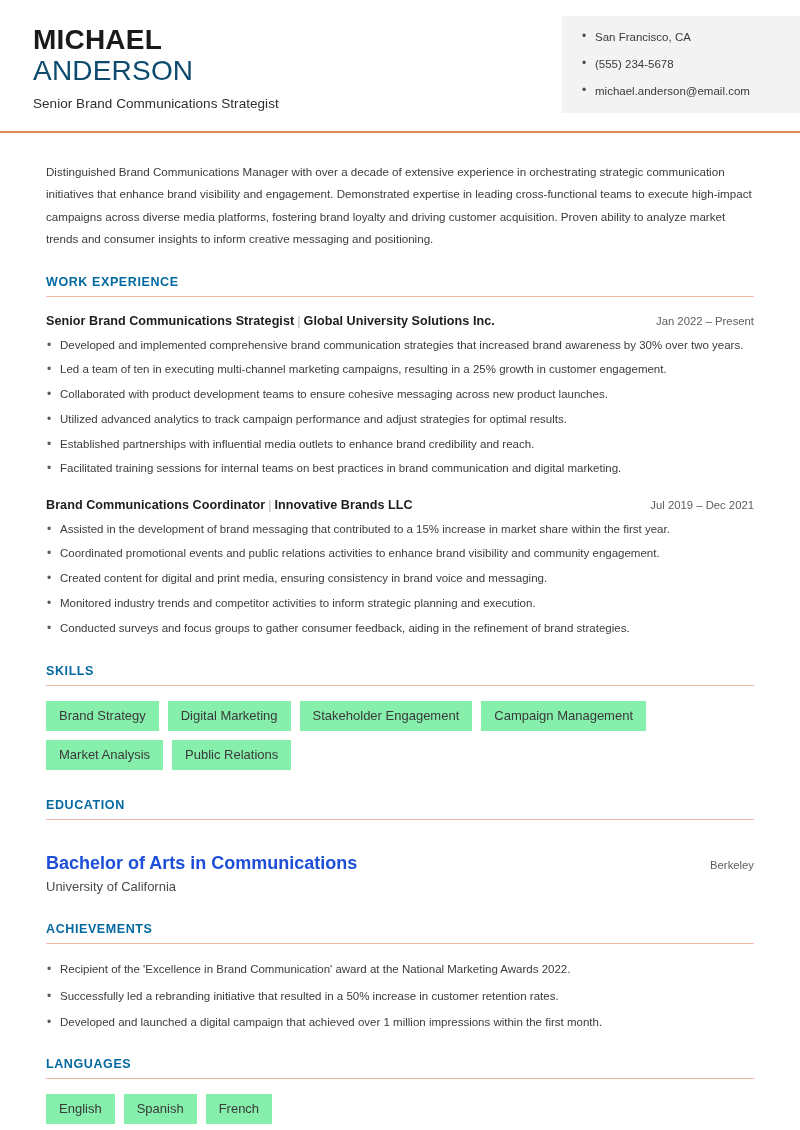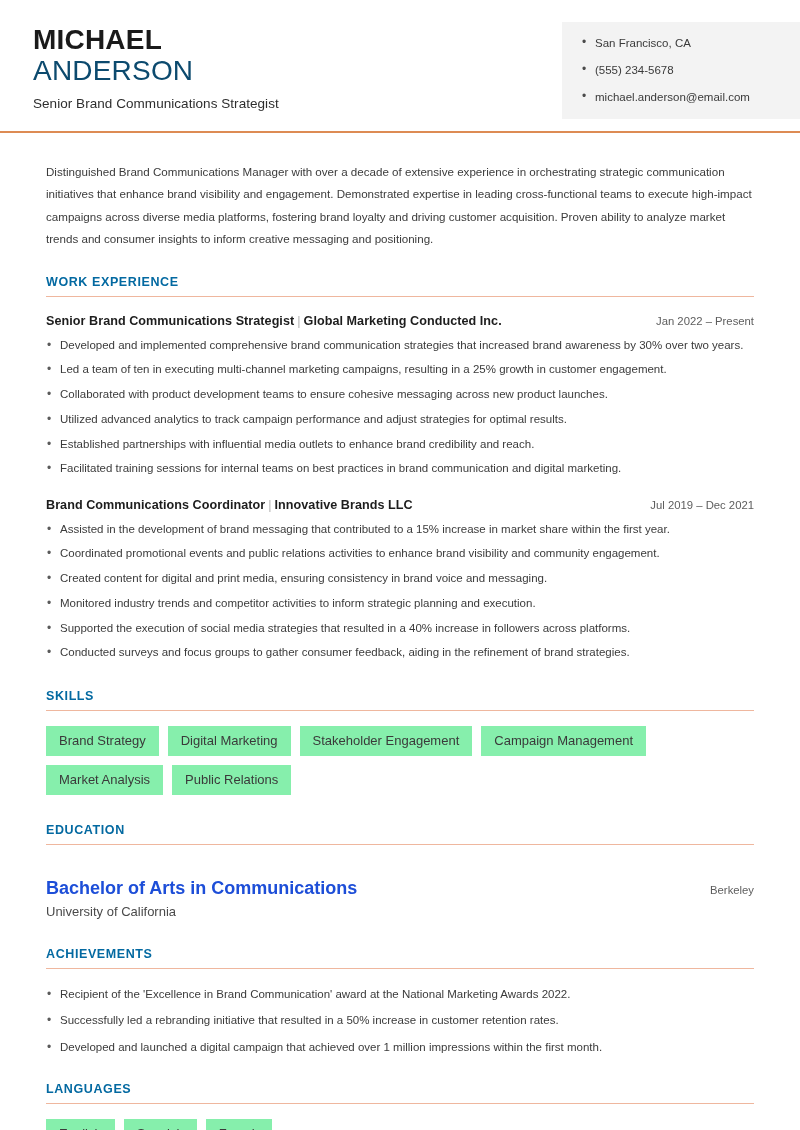--- a/index.html
+++ b/index.html
@@ -60,21 +60,21 @@
     margin-top: 9px;
     font-size: 13.5px;
     font-weight: 400;
     color: #2e2e2e;
     letter-spacing: 0.05px;
   }
 
   .contact-box {
     position: absolute;
     left: 562px;
-    top: 22px;
+    top: 16px;
     width: 238px;
     min-height: 94px;
     background: #f3f3f3;
     padding: 14px 14px 14px 20px;
   }
 
   .contact-list {
     list-style: none;
   }
 
@@ -303,21 +303,21 @@
 
     <p class="summary">Distinguished Brand Communications Manager with over a decade of extensive experience in orchestrating strategic communication initiatives that enhance brand visibility and engagement. Demonstrated expertise in leading cross-functional teams to execute high-impact campaigns across diverse media platforms, fostering brand loyalty and driving customer acquisition. Proven ability to analyze market trends and consumer insights to inform creative messaging and positioning.</p>
 
     <section class="section">
       <div class="section-title">WORK EXPERIENCE</div>
       <div class="section-rule"></div>
 
       <div class="entry">
         <div class="entry-head">
           <div class="entry-title">
-            <span>Senior Brand Communications Strategist</span><span class="entry-sep">|</span><span>Global Marketing Conducted Inc.</span>
+            <span>Senior Brand Communications Strategist</span><span class="entry-sep">|</span><span>Global University Solutions Inc.</span>
           </div>
           <div class="entry-date">Jan 2022 – Present</div>
         </div>
         <ul class="bullets">
           <li class="bullet">Developed and implemented comprehensive brand communication strategies that increased brand awareness by 30% over two years.</li>
           <li class="bullet">Led a team of ten in executing multi-channel marketing campaigns, resulting in a 25% growth in customer engagement.</li>
           <li class="bullet">Collaborated with product development teams to ensure cohesive messaging across new product launches.</li>
           <li class="bullet">Utilized advanced analytics to track campaign performance and adjust strategies for optimal results.</li>
           <li class="bullet">Established partnerships with influential media outlets to enhance brand credibility and reach.</li>
           <li class="bullet">Facilitated training sessions for internal teams on best practices in brand communication and digital marketing.</li>
@@ -329,21 +329,20 @@
           <div class="entry-title">
             <span>Brand Communications Coordinator</span><span class="entry-sep">|</span><span>Innovative Brands LLC</span>
           </div>
           <div class="entry-date">Jul 2019 – Dec 2021</div>
         </div>
         <ul class="bullets">
           <li class="bullet">Assisted in the development of brand messaging that contributed to a 15% increase in market share within the first year.</li>
           <li class="bullet">Coordinated promotional events and public relations activities to enhance brand visibility and community engagement.</li>
           <li class="bullet">Created content for digital and print media, ensuring consistency in brand voice and messaging.</li>
           <li class="bullet">Monitored industry trends and competitor activities to inform strategic planning and execution.</li>
-          <li class="bullet">Supported the execution of social media strategies that resulted in a 40% increase in followers across platforms.</li>
           <li class="bullet">Conducted surveys and focus groups to gather consumer feedback, aiding in the refinement of brand strategies.</li>
         </ul>
       </div>
     </section>
 
     <section class="section section-skills">
       <div class="section-title">SKILLS</div>
       <div class="section-rule"></div>
       <div class="chips">
         <span class="chip">Brand Strategy</span>

